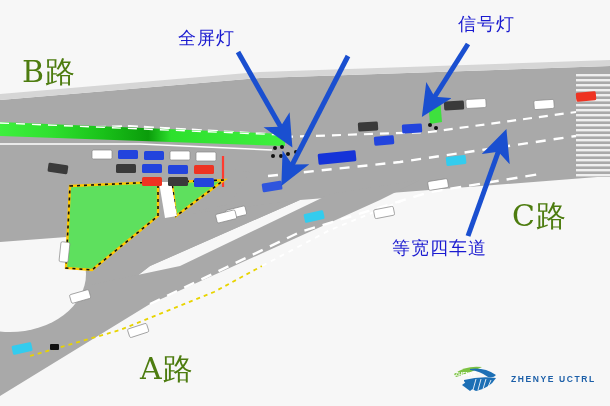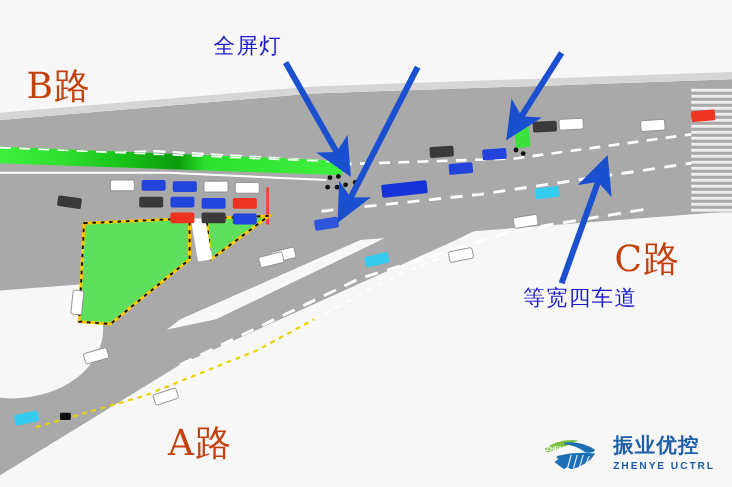--- a/index.html
+++ b/index.html
@@ -16,21 +16,21 @@
     position:absolute;
     color:#1a1ad0;
     font-family:"DejaVu Sans","Liberation Sans",sans-serif;
     font-size:18px;
     font-weight:400;
     white-space:nowrap;
     letter-spacing:1px;
   }
   .road-name{
     position:absolute;
-    color:#c2410c;
+    color:#4d7c0f;
     font-family:"DejaVu Serif","Liberation Serif",serif;
     font-size:30px;
     white-space:nowrap;
     letter-spacing:1px;
   }
   #logo{
     position:absolute;
     left:450px;top:358px;
     display:flex;align-items:center;gap:7px;
   }
@@ -227,21 +227,22 @@
         <path d="M0,0 L6.4,3 L0,6 L1.6,3 Z" fill="#1a4fd0"></path>
       </marker>
     </defs>
     <line x1="238" y1="48" x2="283" y2="127" stroke="#1a4fd0" stroke-width="5" marker-end="url(#ah)"></line>
     <line x1="348" y1="52" x2="290" y2="165" stroke="#1a4fd0" stroke-width="5" marker-end="url(#ah)"></line>
     <line x1="468" y1="40" x2="432" y2="97" stroke="#1a4fd0" stroke-width="5" marker-end="url(#ah)"></line>
     <line x1="468" y1="232" x2="500" y2="143" stroke="#1a4fd0" stroke-width="5" marker-end="url(#ah)"></line>
   </svg>
 
   <div class="anno" style="left:178px;top:22px;">全屏灯</div>
-  <div class="anno" style="left:392px;top:232px;margin-left:44px;">等宽四车道</div>
+  <div class="anno" style="left:458px;top:8px;">信号灯</div>
+  <div class="anno" style="left:392px;top:232px;">等宽四车道</div>
 
   <div class="road-name" style="left:22px;top:48px;">B路</div>
   <div class="road-name" style="left:512px;top:192px;">C路</div>
   <div class="road-name" style="left:140px;top:345px;text-align:center;">A路</div>
 
   <div id="logo">
     <div class="mark">
       <svg viewBox="0 0 54 32" width="54" height="32">
         <path d="M4,12 Q16,3 32,5 Q22,10 6,15 Z" fill="#7cc242"></path>
         <path d="M20,7 Q34,5 46,13 Q44,16 38,15 Q30,9 20,8 Z" fill="#1c6fb5"></path>
@@ -250,18 +251,17 @@
         <g stroke="#ffffff" stroke-width="1" opacity=".85">
           <line x1="26" y1="17" x2="23" y2="28"></line>
           <line x1="31" y1="17" x2="28" y2="28"></line>
           <line x1="36" y1="17" x2="33" y2="27"></line>
           <line x1="41" y1="18" x2="38" y2="25"></line>
         </g>
         <text x="5" y="13.5" font-family="Liberation Sans, sans-serif" font-size="5.4" font-weight="bold" fill="#ffffff">ZHENYE</text>
       </svg>
     </div>
     <div class="txt">
-      <span class="cn">振业优控</span>
       <span class="en">ZHENYE UCTRL</span>
     </div>
   </div>
 
 </div>
 
 </body></html>

